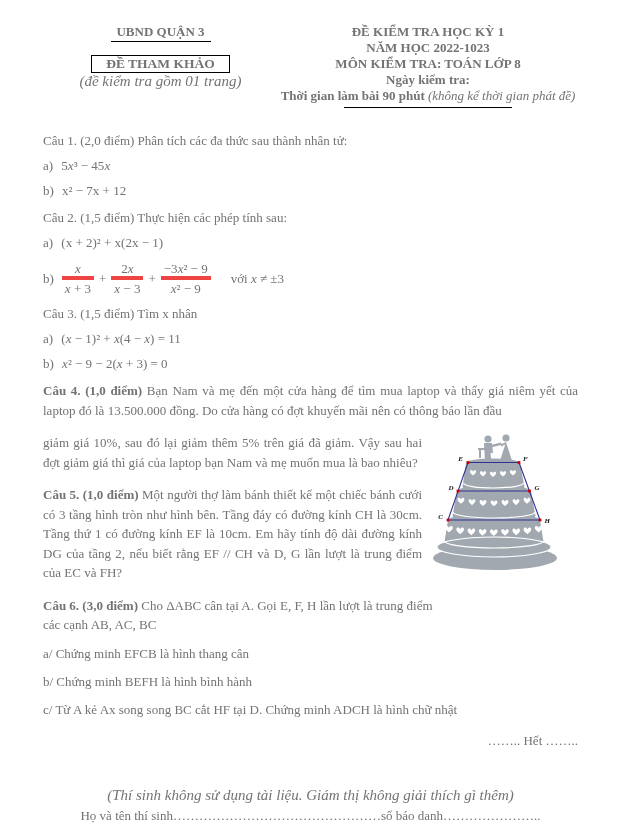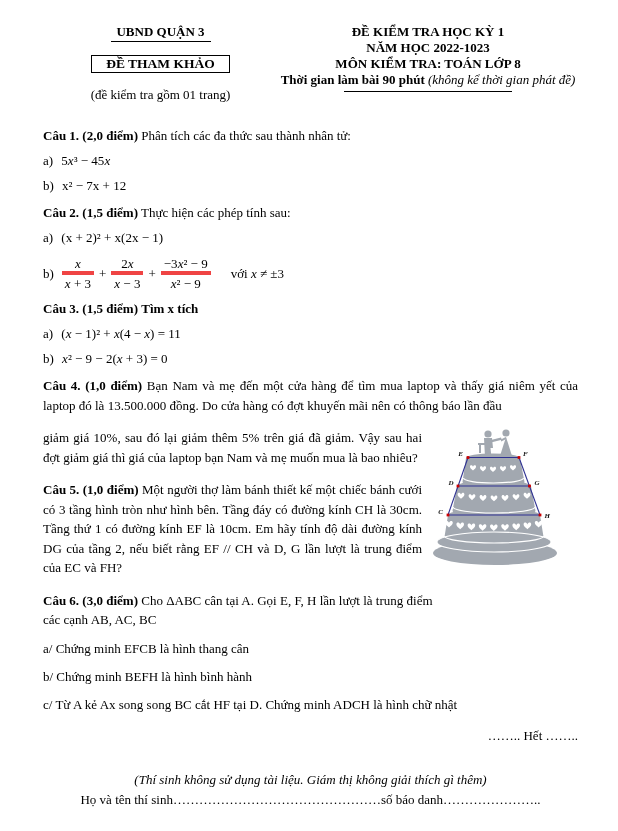--- a/index.html
+++ b/index.html
@@ -1,75 +1,76 @@
 <!DOCTYPE html>
 <html><head>
 <meta charset="utf-8">
 <style>
   * { box-sizing: border-box; }
   html,body { margin:0; padding:0; background:#ffffff; }
   .page {
     width:618px; height:831px; background:#fff; overflow:hidden;
-    font-family:"Liberation Serif", serif; color:#000000;
+    font-family:"Liberation Serif", serif; color:#737373;
     padding:24px 40px 0 43px; position:relative;
   }
   
   .hdr { display:flex; }
   .hdr-left { width:235px; text-align:center; }
   .hdr-right { flex:1; text-align:center; }
   .hline { display:block; font-size:13px; line-height:16px; font-weight:bold; white-space:nowrap; }
   .hr-underline { height:1.2px; background:#000; margin:1px auto 0; }
   .u-left { width:100px; }
   .u-right { width:168px; margin-top:3px; }
   .code-box { display:inline-block; border:1.4px solid #000; padding:0 14px; font-weight:bold; font-size:13.5px; margin-top:13px; }
-  .hdr-note { font-size:13px; margin-top:14px; }
+  .hdr-note { font-style:italic; font-size:15px; }
   .dur-italic { font-weight:normal; font-style:italic; }
   
   .main { margin-top:24px; }
   .qhead { font-size:13px; line-height:18px; margin-top:9px; }
-  .qhead b { font-weight:bold; }
+  .qhead b { font-weight:normal; }
   .mitem { font-size:13px; line-height:18px; margin-top:7px; }
   .mitem .mx { padding-left:5px;font-family:Liberation Serif, serif; }
   .math i { font-style:italic; }
   .frac-line { display:flex; align-items:center; margin:9px 0 5px; font-size:13px; }
   .frac { display:inline-block; text-align:center; margin:0 4px; }
   .frac .num { display:block; line-height:15px; padding:0 3px; }
   .frac .den { display:block; line-height:15px; border-top:4px solid #ef4444; padding:1px 3px 0; }
   .op { padding:0 1px; }
   .bprefix { margin-right:4px; }
   .cond { margin-left:16px; }
   .para { font-size:13px; line-height:19.5px; text-align:justify; margin-top:8px; }
   .para b { font-weight:bold; }
   .q6-intro { font-size:13px; line-height:19.5px; margin-top:8px; max-width:398px; text-align:left; }
   .q6-item { font-size:13px; line-height:18px; margin-top:10px; }
   
   .cake-fig { float:right; width:170px; height:158px; margin:2px -24px 0 10px; }
   
   .het { clear:none; text-align:right; font-size:13px; margin-top:14px; }
-  .foot-note { text-align:center; font-style:italic; font-size:13px; margin-top:28px; }
+  .foot-note { text-align:center; font-style:italic; font-size:15px; margin-top:38px; }
   .foot-sign { text-align:center; font-size:13px; margin-top:4px; }
 </style>
 </head>
 <body>
 
 <div class="page">
 
   <div class="hdr">
     <div class="hdr-left">
       <span class="hline">UBND QUẬN 3</span>
       <div class="hr-underline u-left"></div>
       <div>
         <span class="code-box">ĐỀ THAM KHẢO</span>
       </div>
       <div class="hdr-note">(đề kiểm tra gồm 01 trang)</div>
     </div>
     <div class="hdr-right">
       <span class="hline">ĐỀ KIỂM TRA HỌC KỲ 1</span>
       <span class="hline">NĂM HỌC 2022-1023</span>
       <span class="hline">MÔN KIỂM TRA: TOÁN LỚP 8</span>
+      <span class="hline">Ngày kiểm tra:</span>
       <span class="hline"><b>Thời gian làm bài 90 phút </b><span class="dur-italic">(không kể thời gian phát đề)</span></span>
       <div class="hr-underline u-right"></div>
     </div>
   </div>
 
   <div class="main">
 
     <div class="qhead">
       <b>Câu 1. (2,0 điểm)</b>
       <span>Phân tích các đa thức sau thành nhân tử:</span>
@@ -108,21 +109,21 @@
         <span class="den math"><i>x</i>² − 9</span>
       </span>
       <span class="cond">
         <span>với</span>
         <span class="math"><i>x</i> ≠ ±3</span>
       </span>
     </div>
 
     <div class="qhead">
       <b>Câu 3. (1,5 điểm)</b>
-      <b>Tìm x tích</b>
+      <b>Tìm x nhân</b>
     </div>
     <div class="mitem">
       <span>a)</span>
       <span class="mx math">(<i>x</i> − 1)² + <i>x</i>(4 − <i>x</i>) = 11</span>
     </div>
     <div class="mitem">
       <span>b)</span>
       <span class="mx math"><i>x</i>² − 9 − 2(<i>x</i> + 3) = 0</span>
     </div>
 

